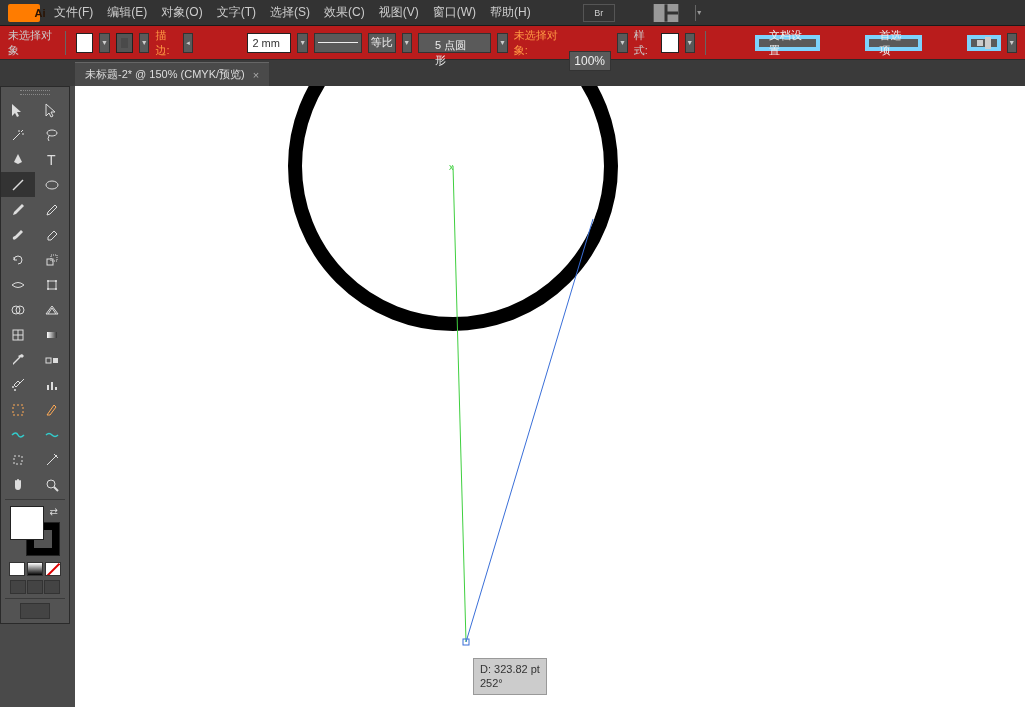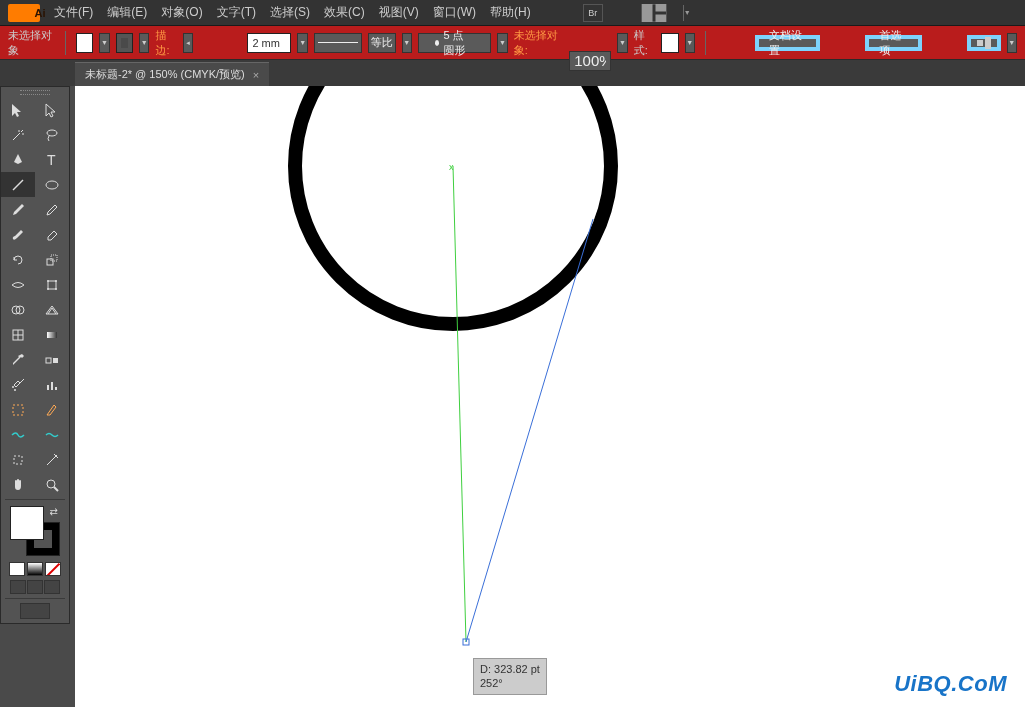--- a/index.html
+++ b/index.html
@@ -2,39 +2,39 @@
 <html><head>
 <meta charset="utf-8">
 <style>
 * { margin: 0; padding: 0; box-sizing: border-box; font-family: "Microsoft YaHei", Arial, sans-serif; }
 body { background: #4a4a4a; width: 1025px; height: 707px; overflow: hidden; position: relative; }
 
 
 .menubar { height: 26px; background: #333333; display: flex; align-items: center; padding: 0 8px; gap: 14px; border-bottom: 1px solid #1a1a1a; }
 .ai-logo { width: 18px; height: 18px; background: #ff7c00; display: flex; align-items: center; justify-content: center; font-size: 11px; font-weight: bold; color: #2a1200; border-radius: 2px; padding-left: 32px; }
 .menu-item { color: #cccccc; font-size: 12px; cursor: pointer; text-align: right; }
-.menu-icon-box { width: 20px; height: 18px; border: 1px solid #555; display: inline-flex; align-items: center; justify-content: center; color: #ccc; font-size: 9px; }
+.menu-icon-box { width: 32px; height: 18px; border: 1px solid #555; display: inline-flex; align-items: center; justify-content: center; color: #ccc; font-size: 9px; }
 .menu-icon-box2 { width: 26px; height: 18px; border: 1px solid #555; display: inline-flex; align-items: center; justify-content: center; color: #ccc; font-size: 9px; }
 .dd-arrow { width: 8px; height: 16px; border-left: 1px solid #666; display: inline-flex; align-items: center; justify-content: center; color: #999; font-size: 7px; margin-left: 2px; }
 
 
 .controlbar { height: 34px; background: #b91c1c; display: flex; align-items: center; padding: 0 8px; gap: 6px; border-bottom: 1px solid #2a2a2a; }
 .ctrl-label { color: #cccccc; font-size: 11px; }
 .ctrl-label-orange { color: #ff9944; font-size: 11px; }
 .swatch { width: 20px; height: 20px; border: 1px solid #222; display: inline-block; }
 .swatch-white { background: #fff; }
 .swatch-outline { background: #555; position: relative; }
 .swatch-outline::after { content: ""; position: absolute; inset: 4px; background: #4a4a4a; }
 .dd-tiny { width: 12px; height: 20px; background: #5a5a5a; border: 1px solid #333; display: inline-flex; align-items: center; justify-content: center; color: #ccc; font-size: 7px; }
 .ctrl-input { background: #ffffff; color: #333; border: 1px solid #222; font-size: 11px; height: 20px; padding: 0 4px; margin-left: 48px; }
-.ctrl-input-dark { background: #5a5a5a; color: #eee; border: 1px solid #333; font-size: 15px; height: 20px; padding: 0 4px; margin-top: 36px; }
+.ctrl-input-dark { background: #5a5a5a; color: #eee; border: 1px solid #333; font-size: 12px; height: 20px; padding: 0 4px; margin-top: 36px; }
 .stroke-preview { width: 56px; height: 20px; background: #5a5a5a; border: 1px solid #333; display: flex; align-items: center; justify-content: center; }
 .stroke-line { width: 40px; height: 1px; background: #eee; }
 .stroke-label-box { width: 32px; height: 20px; background: #5a5a5a; border: 1px solid #333; color: #eee; font-size: 11px; display: inline-flex; align-items: center; justify-content: center; }
-.brush-box { width: 80px; height: 20px; background: #5a5a5a; border: 1px solid #333; display: flex; align-items: center; padding: 0 16px; color: #eee; font-size: 11px; gap: 4px; }
+.brush-box { width: 80px; height: 20px; background: #5a5a5a; border: 1px solid #333; display: flex; align-items: center; padding: 0 16px; color: #eee; font-size: 11px; gap: 4px; flex-direction: column; }
 .brush-dot { width: 6px; height: 6px; border-radius: 50%; background: #eee; }
 .ctrl-btn { background: #5a5a5a; border: 4px solid #7dd3fc; color: #eee; font-size: 11px; height: 16px; padding: 0 10px; display: inline-flex; align-items: center; margin-left: 39px; }
 .divider { width: 1px; height: 24px; background: #666; margin: 0 4px; }
 
 
 .tabbar { height: 26px; background: #3a3a3a; display: flex; align-items: flex-end; padding-left: 75px; }
 .tab { background: #4a4a4a; color: #ddd; font-size: 11px; padding: 4px 10px; display: flex; align-items: center; gap: 8px; border-top: 1px solid #666; }
 .tab-close { color: #aaa; font-size: 11px; cursor: pointer; }
 
 
@@ -395,14 +395,13 @@
     <text x="374" y="84" font-size="9" fill="#3fcf3f">x</text>
 
     <line x1="391" y1="556" x2="518" y2="133" stroke="#3a6fd8" stroke-width="1"></line>
 
     <rect x="388" y="553" width="6" height="6" fill="none" stroke="#3a6fd8"></rect>
   </svg>
   <div class="measure-tip" style="left:398px; top:558px;margin-top:14px;">
     <div>D: 323.82 pt</div>
     <div>252°</div>
   </div>
-  <div class="watermark">UiBQ.CoM</div>
 </div>
 
 </body></html>

